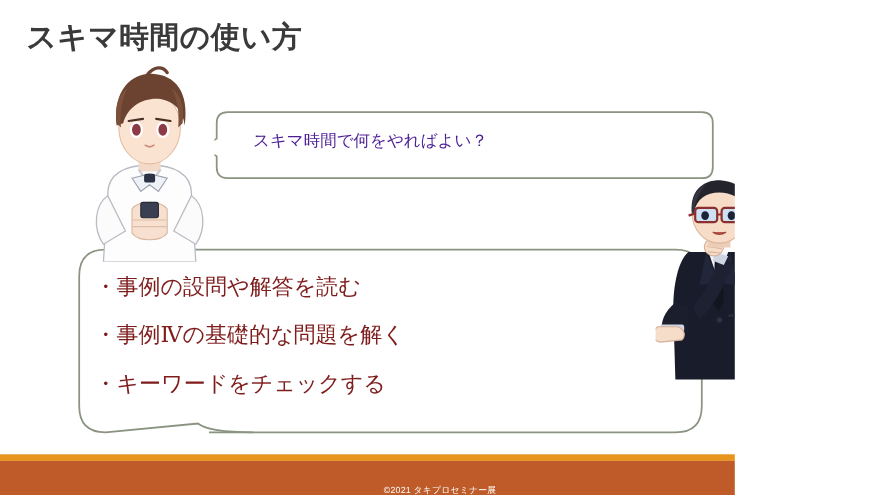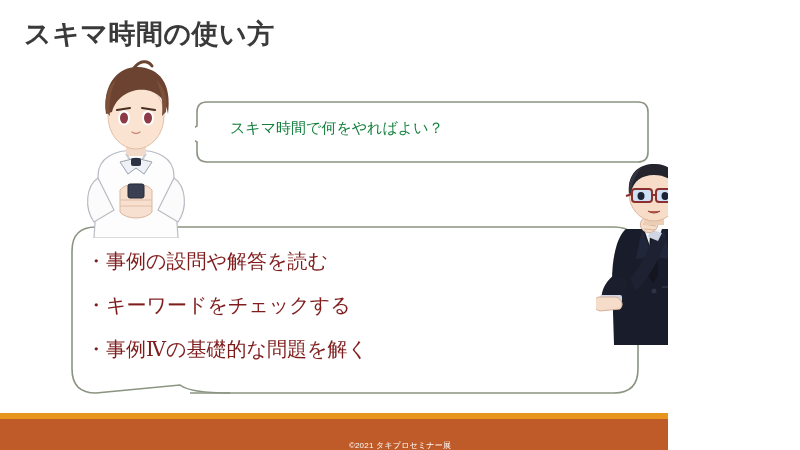--- a/index.html
+++ b/index.html
@@ -54,21 +54,21 @@
   .bubble-question svg {
     position: absolute;
     left: 0; top: 0;
     width: 455px; height: 65px;
   }
   .bubble-question .bubble-text {
     position: absolute;
     left: 35px;
     top: 19px;
     font-size: 15px;
-    color: #15803d;
+    color: #4c1d95;
     white-space: nowrap;
     font-family: "Liberation Serif", "DejaVu Serif", serif;
   }
 
   
   .bubble-answer {
     position: absolute;
     left: 70px;
     top: 225px;
     width: 570px;
@@ -170,22 +170,22 @@
                Q 120 168 110 160
                L 26 168
                Q 2 168 2 144
                L 2 26
                Q 2 2 26 2 Z" fill="#ffffff" stroke="#8a9481" stroke-width="1.6"></path>
       <path d="M568 76 L 600 60 L 568 96" fill="#ffffff" stroke="#8a9481" stroke-width="1.6"></path>
       <path d="M120 168 Q 150 168 160 168" fill="none" stroke="#8a9481" stroke-width="1.6"></path>
     </svg>
     <div class="answer-list">
       <div class="answer-item">・事例の設問や解答を読む</div>
+      <div class="answer-item">・事例Ⅳの基礎的な問題を解く</div>
       <div class="answer-item">・キーワードをチェックする</div>
-      <div class="answer-item">・事例Ⅳの基礎的な問題を解く</div>
     </div>
   </div>
 
   <div class="char char-student">
     <svg viewBox="0 0 136 180" xmlns="http://www.w3.org/2000/svg">
 
       <path d="M30 118 C 30 100, 46 92, 68 92 C 90 92, 106 100, 106 118
                L 110 180 L 26 180 Z" fill="#fdfdfd" stroke="#b9bcc4" stroke-width="1.2"></path>
 
       <path d="M30 120 C 18 128, 16 150, 26 164 L 46 152 Z" fill="#fbfbfb" stroke="#b9bcc4" stroke-width="1.2"></path>

